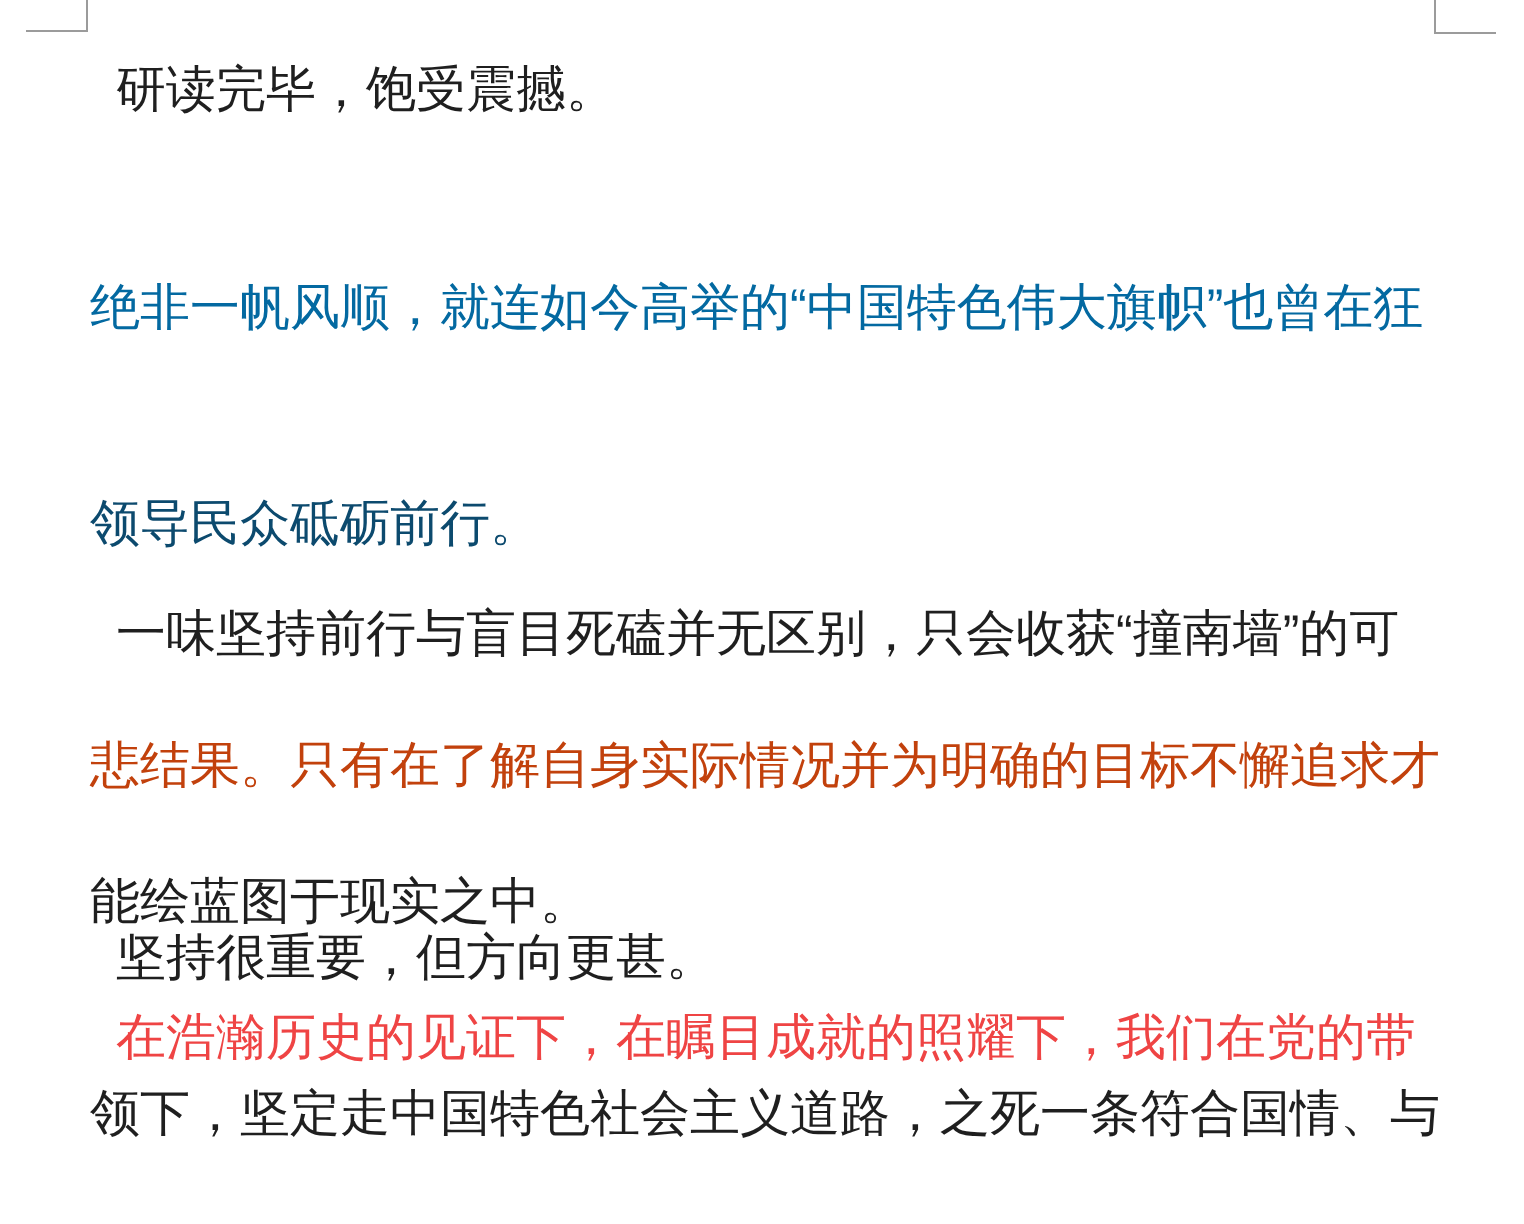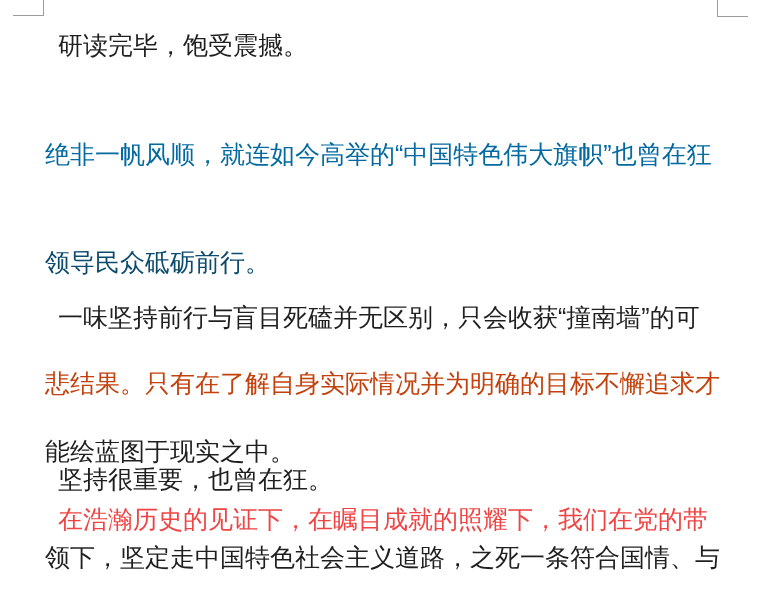--- a/index.html
+++ b/index.html
@@ -66,17 +66,17 @@
 <div class="page">
   <div class="crop-mark tl"></div>
   <div class="crop-mark tr"></div>
   <div class="text-area" id="text-area">
       <div class="line indent-1" style="top: 32px; color: rgb(31, 31, 31);">研读完毕，饱受震撼。</div>
       <div class="line indent-0" style="top: 141px; color: #0369a1;">绝非一帆风顺，就连如今高举的“中国特色伟大旗帜”也曾在狂</div>
       <div class="line indent-0" style="top: 249px; color: #0c4a6e;">领导民众砥砺前行。</div>
       <div class="line indent-1" style="top: 304px; color: rgb(31, 31, 31);">一味坚持前行与盲目死磕并无区别，只会收获“撞南墙”的可</div>
       <div class="line indent-0" style="top: 358px; color: #c2410c; margin-top: 12px;">悲结果。只有在了解自身实际情况并为明确的目标不懈追求才</div>
       <div class="line indent-0" style="top: 412px; color: rgb(31, 31, 31); margin-top: 26px;">能绘蓝图于现实之中。</div>
-      <div class="line indent-1" style="top: 466px; color: rgb(31, 31, 31);">坚持很重要，也曾在狂。</div>
+      <div class="line indent-1" style="top: 466px; color: rgb(31, 31, 31);">坚持很重要，但方向更甚。</div>
       <div class="line indent-1" style="top: 506px; color: #ef4444;">在浩瀚历史的见证下，在瞩目成就的照耀下，我们在党的带</div>
       <div class="line indent-0" style="top: 544px; color: rgb(31, 31, 31);">领下，坚定走中国特色社会主义道路，之死一条符合国情、与</div>
     </div>
 </div>
 
 </body></html>

